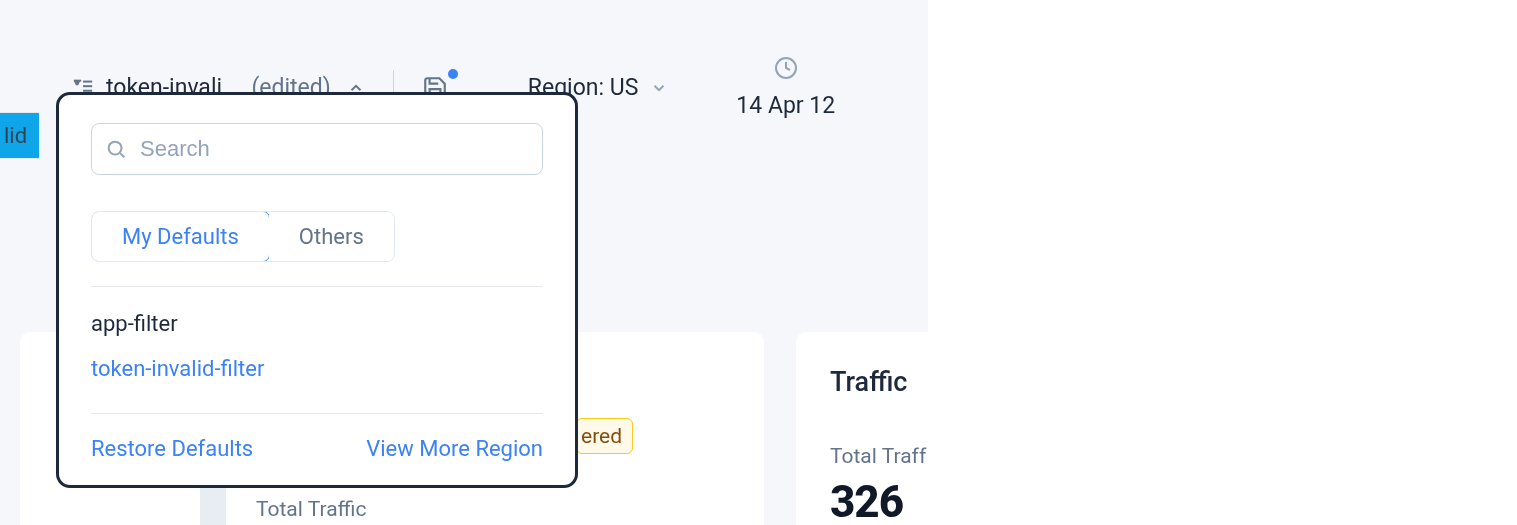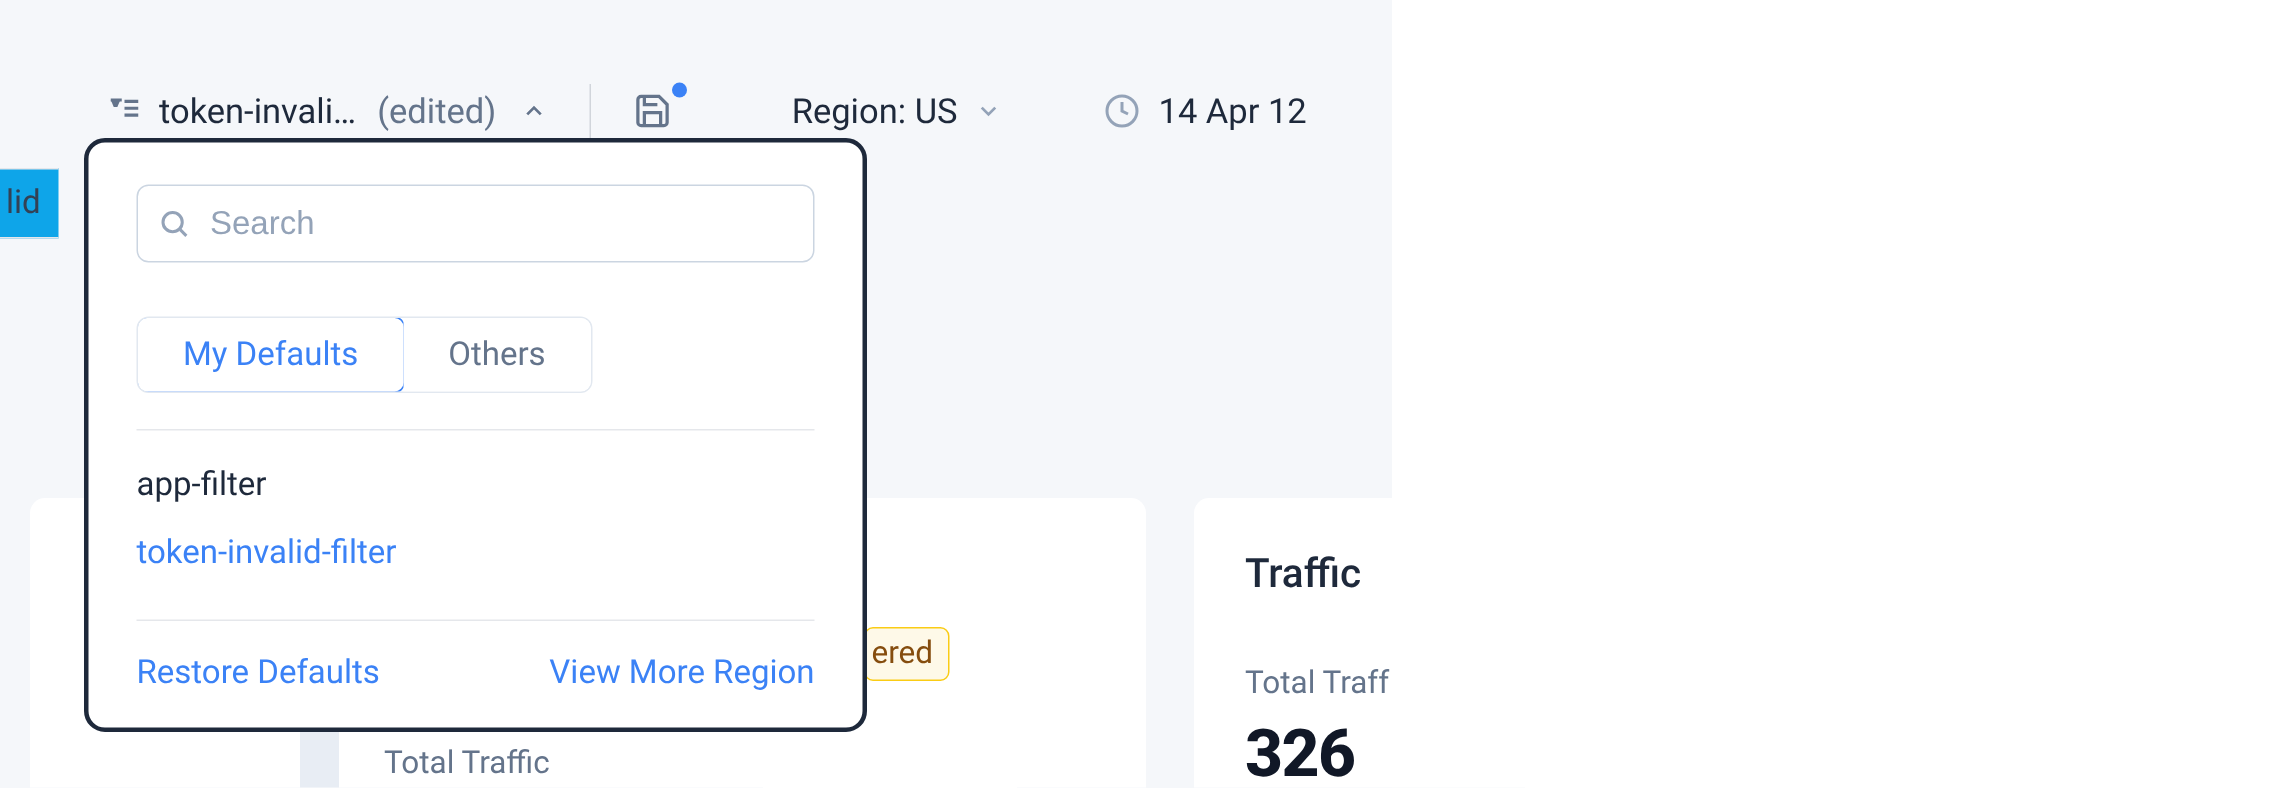--- a/index.html
+++ b/index.html
@@ -99,20 +99,21 @@
       width: 18px;
       height: 18px;
       color: #94a3b8;
     }
 
     .timestamp {
       display: flex;
       align-items: center;
       gap: 12px;
       margin-left: 68px;
+      flex-direction: column;
     }
 
     .clock-icon {
       width: 24px;
       height: 24px;
       color: #94a3b8;
     }
 
     .timestamp-text {
       font-size: 23px;

